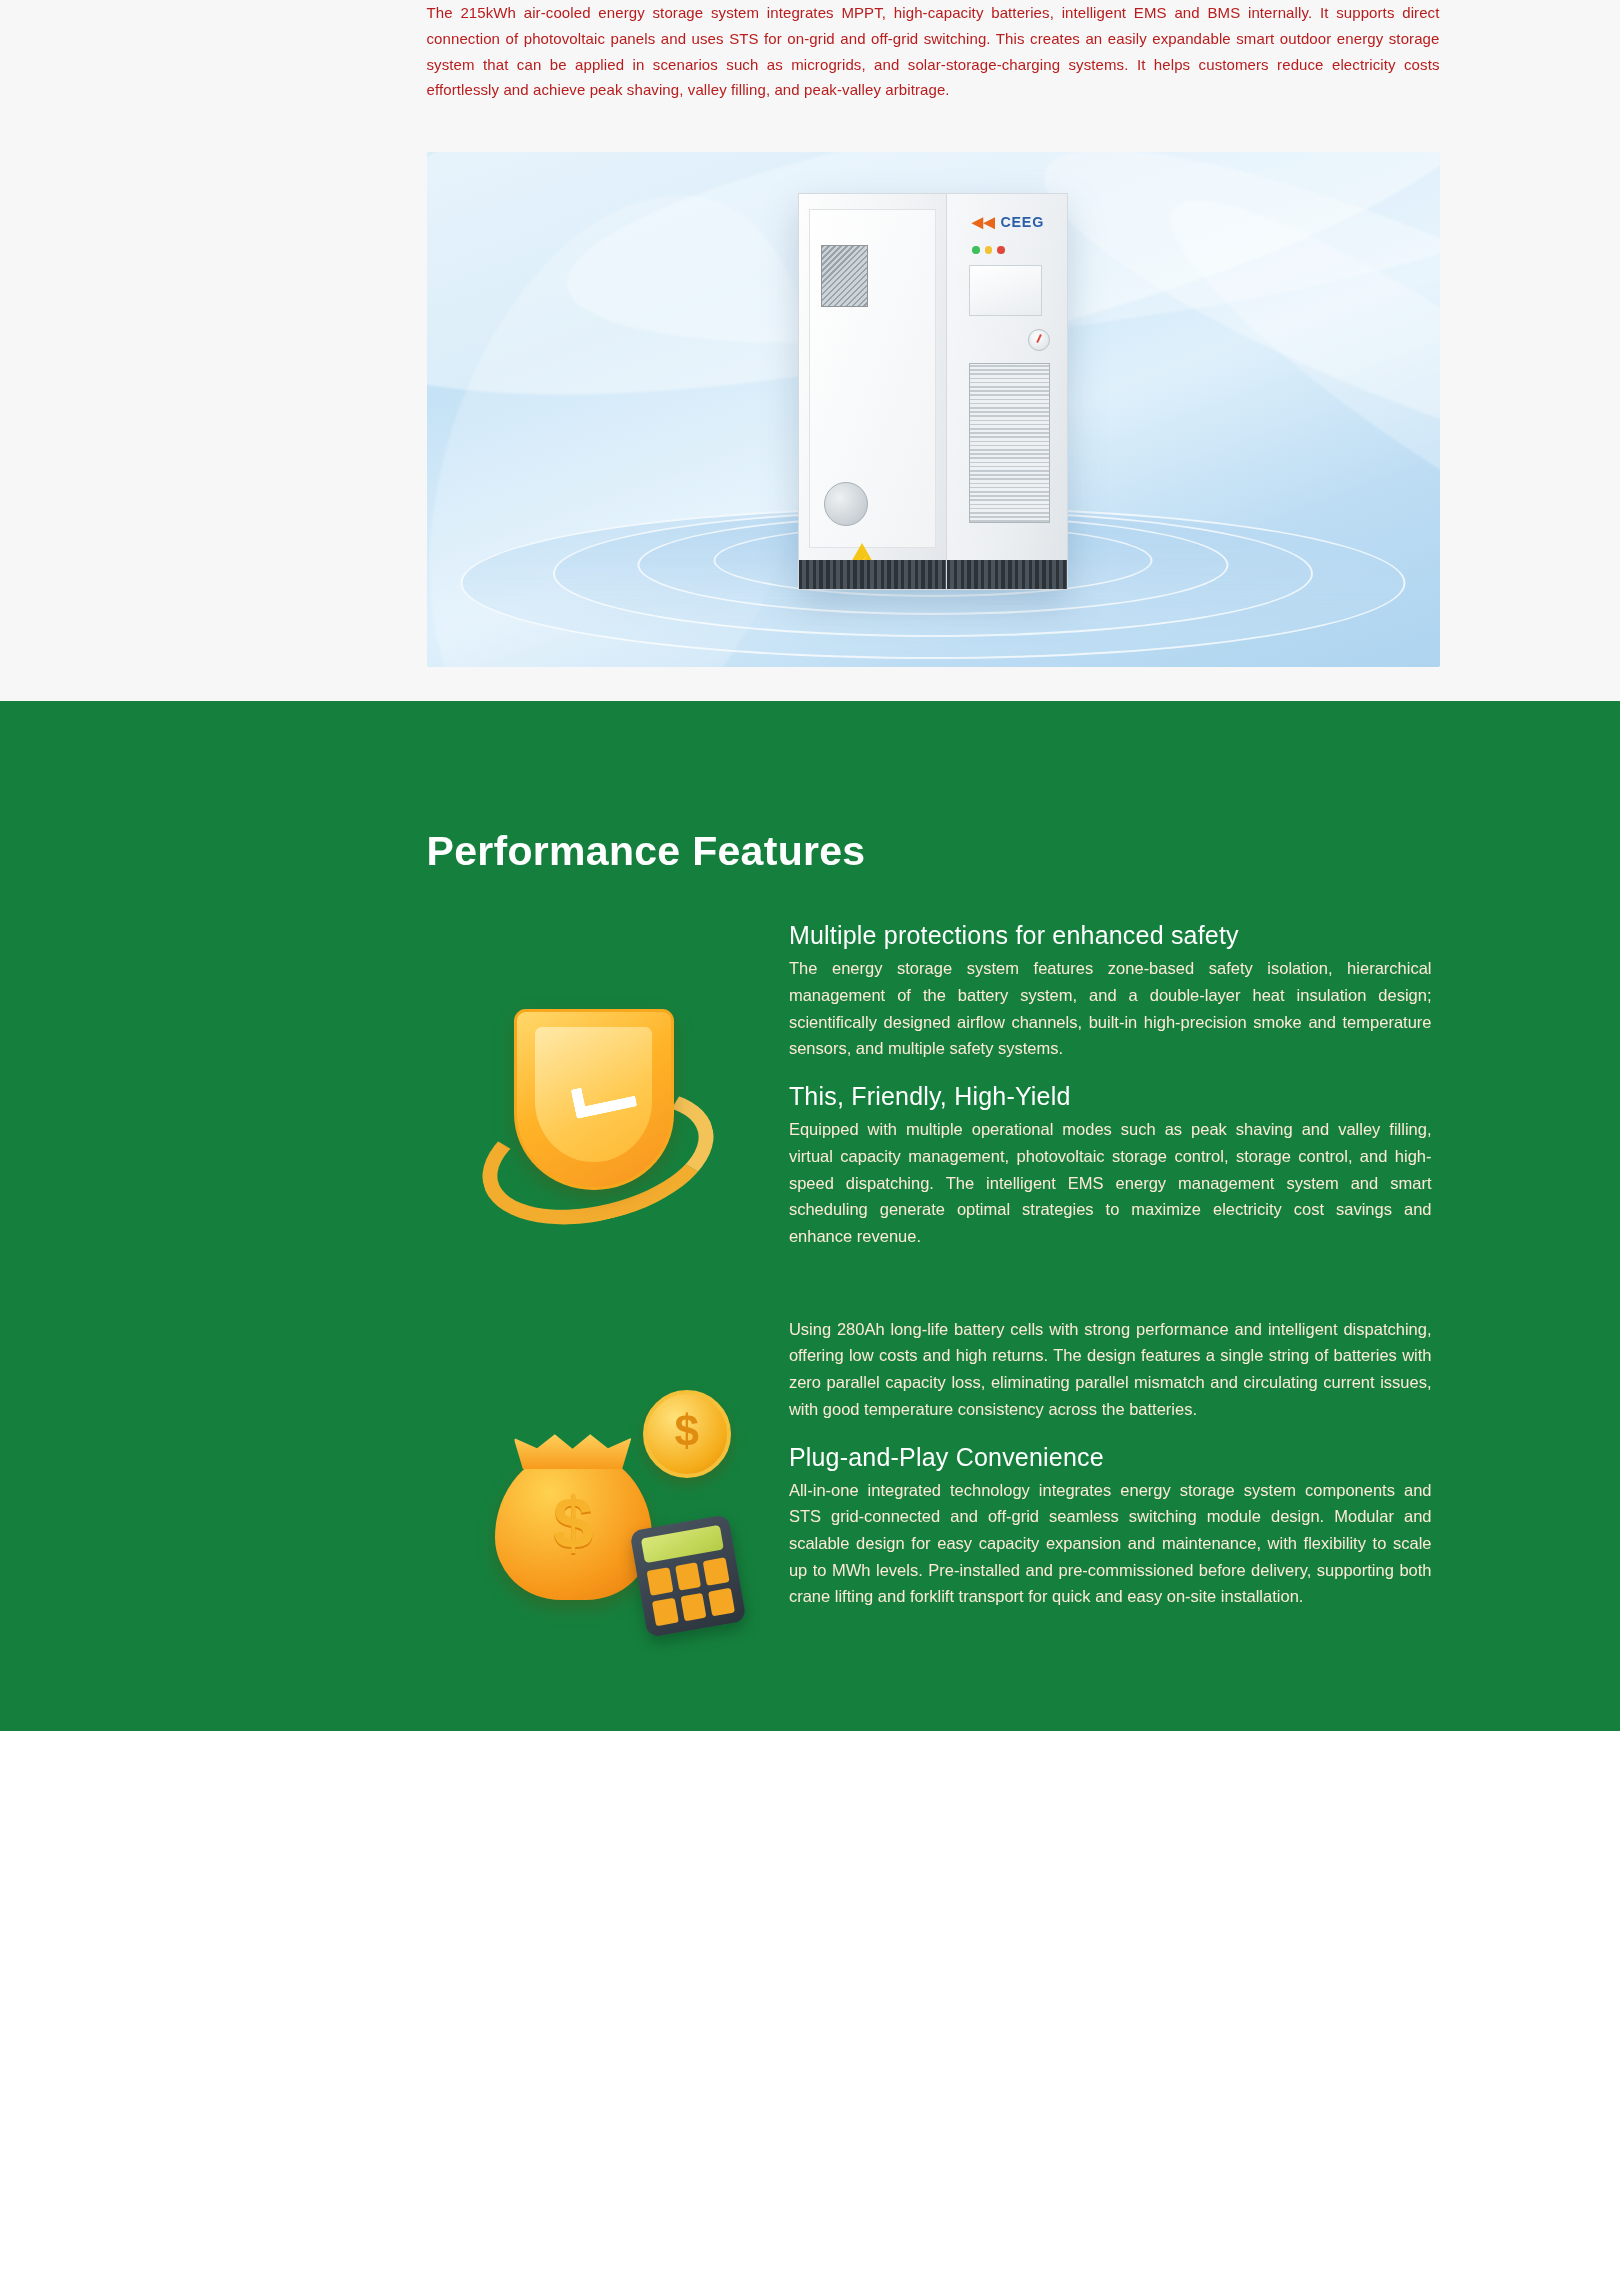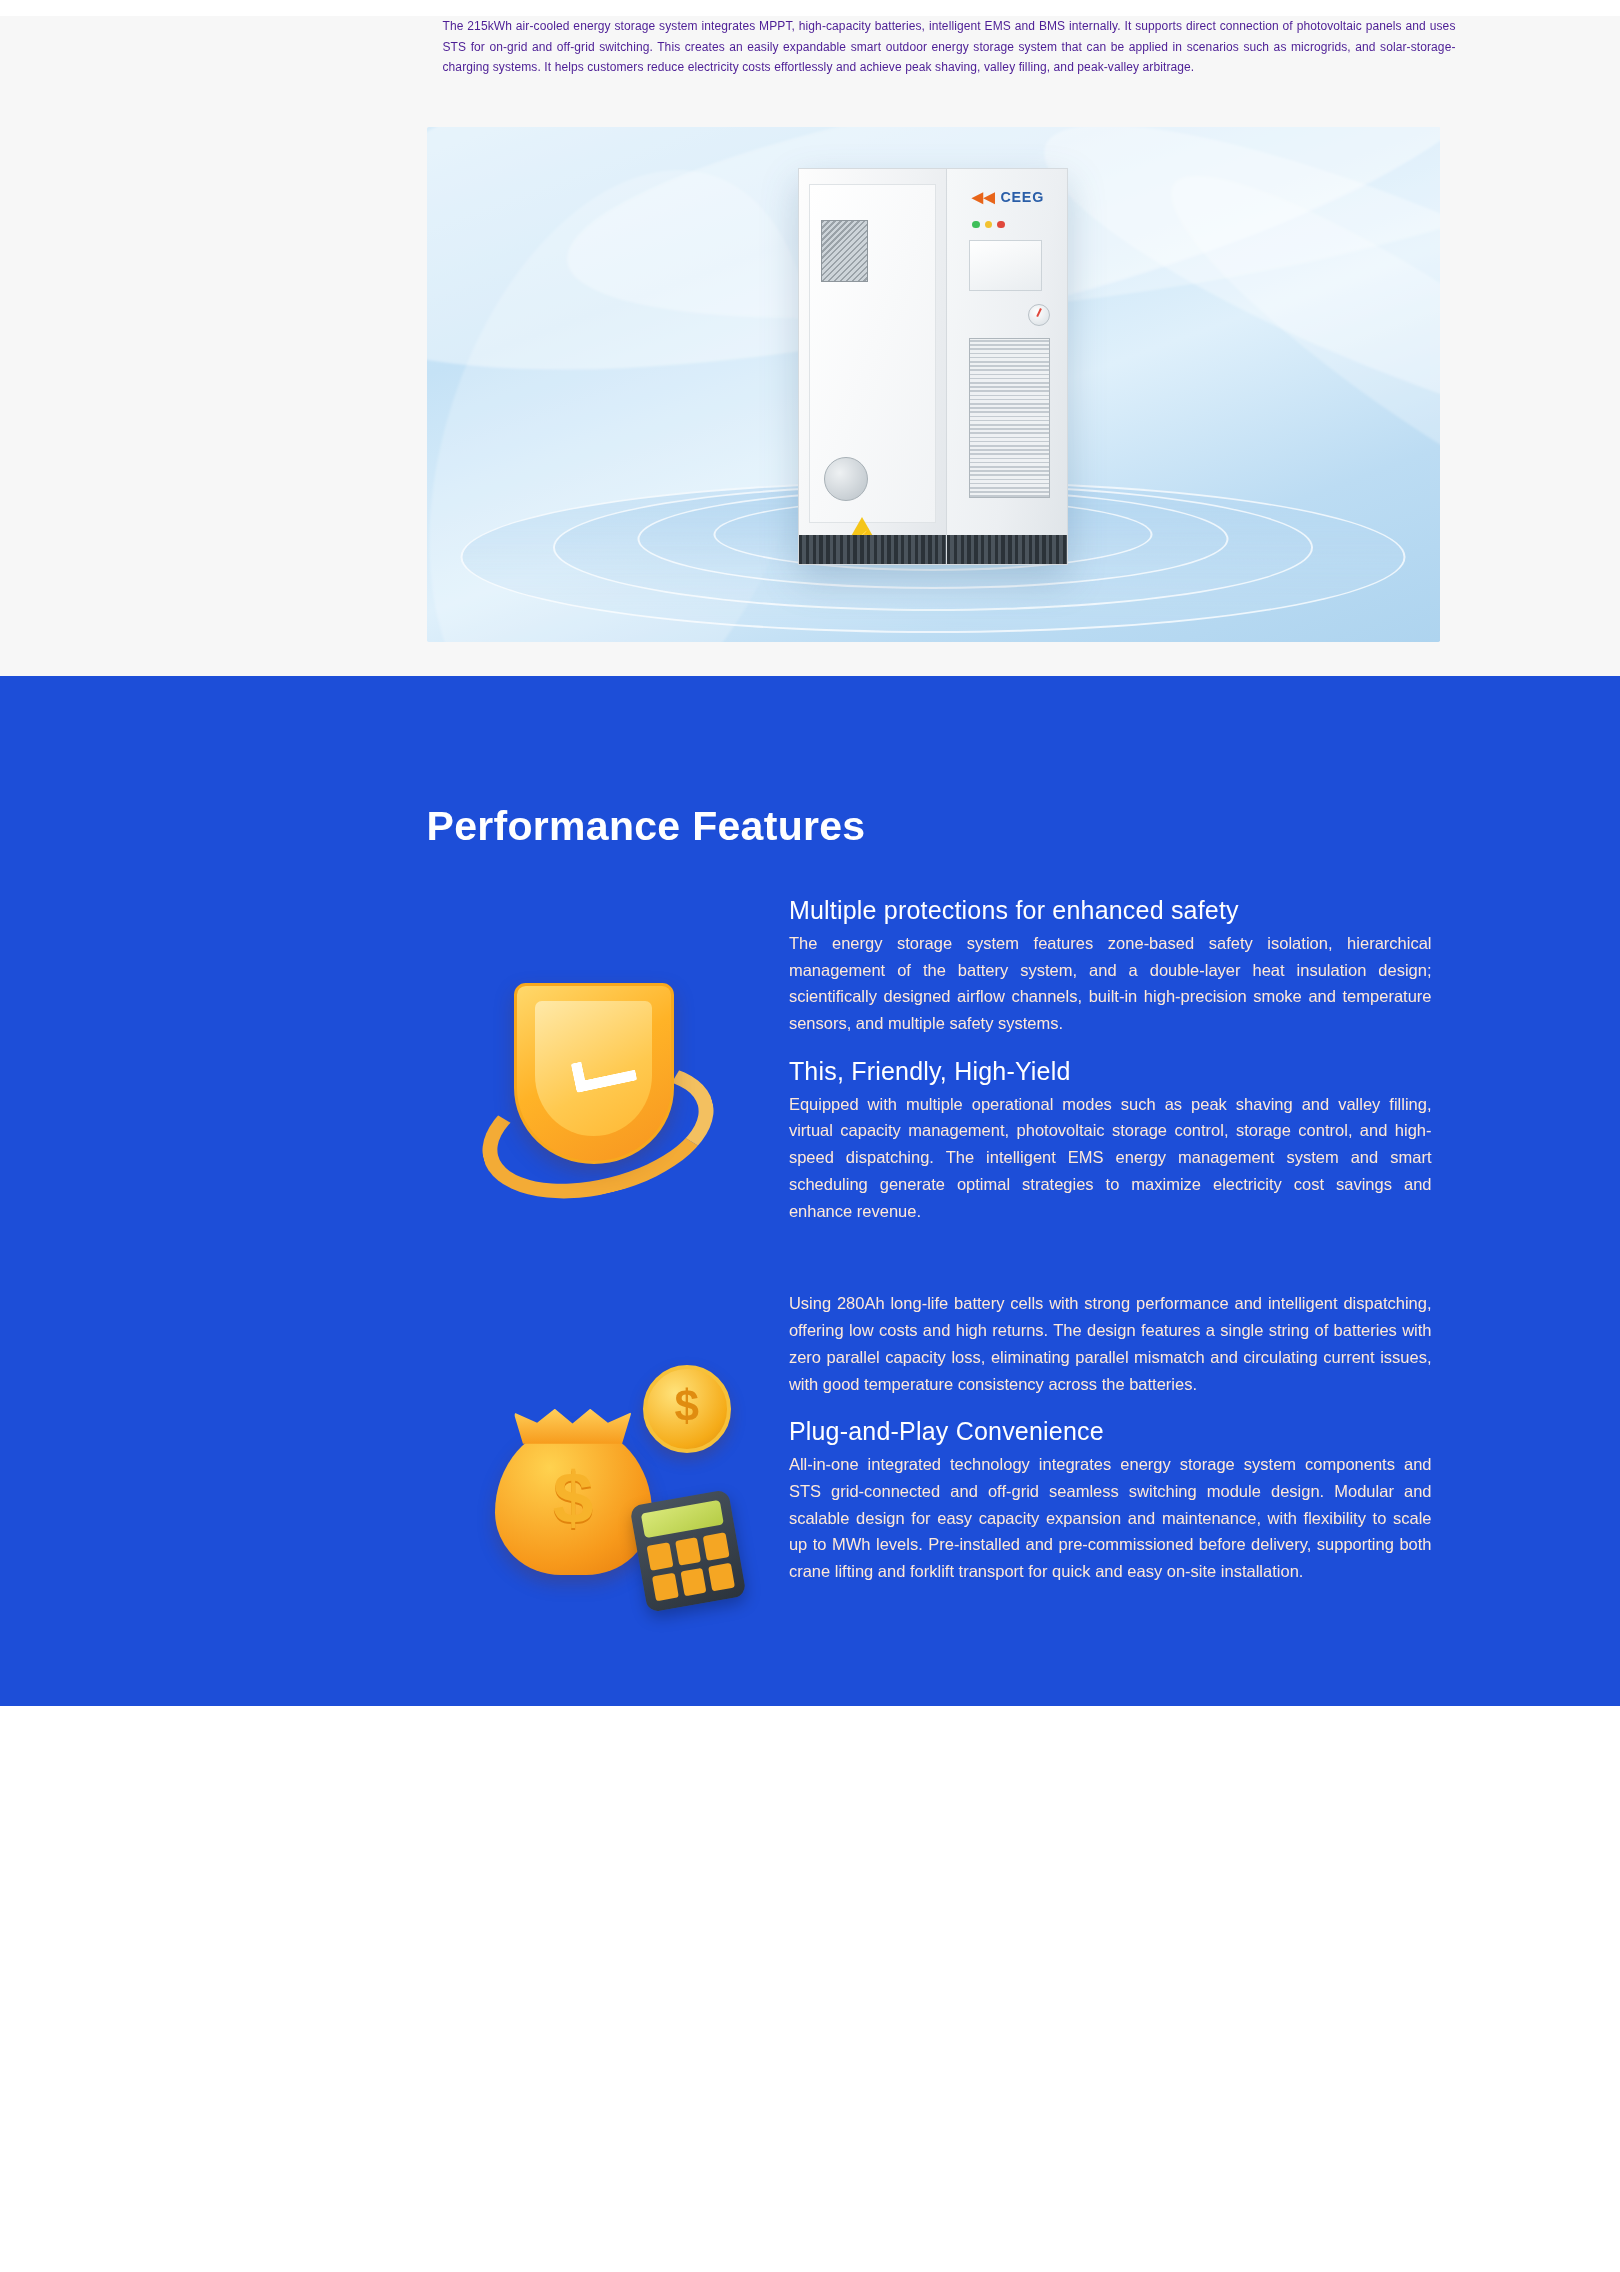--- a/index.html
+++ b/index.html
@@ -26,25 +26,25 @@
     font-size: 44px;
     font-weight: bold;
     color: #ee6c0a;
     letter-spacing: 0.4px;
     padding-top: 110px;
     margin: 0 0 32px 0;
     line-height: 1.1;
   }
   .overview-body {
     width: 1013px;
-    font-size: 12px;
+    font-size: 15px;
     line-height: 1.72;
-    color: #4c1d95;
+    color: #b91c1c;
     text-align: justify;
-    margin: 16px;
+    margin: 0;
     letter-spacing: 0.1px;
   }
   .overview-image-box {
     width: 1013px;
     height: 515px;
     margin-top: 49px;
     border-radius: 1.7px;
     overflow: hidden;
     position: relative;
     background: linear-gradient(160deg, #d8ecf9 0%, #c5e2f6 28%, #dff0fb 55%, #bcdcf3 78%, #aed4ef 100%);
@@ -158,21 +158,21 @@
     background: repeating-linear-gradient(0deg,#c3cad0 0 1.7px,#eef1f3 1.7px 4.2px);
     border: 0.8px solid #aeb6bc;
   }
   .base-vent {
     position: absolute; left: 0; right: 0; bottom: 0; height: 29px;
     background: repeating-linear-gradient(90deg,#2b3238 0 3.4px,#4b545c 3.4px 6.8px);
   }
 
   
   .features-section {
-    background: #1d4ed8;
+    background: #15803d;
     width: 100%;
     padding: 0 0 101px 0;
   }
   .features-title {
     font-size: 41px;
     font-weight: bold;
     color: #ffffff;
     padding-top: 127px;
     margin: 0 0 46px 0;
     letter-spacing: 0.3px;

